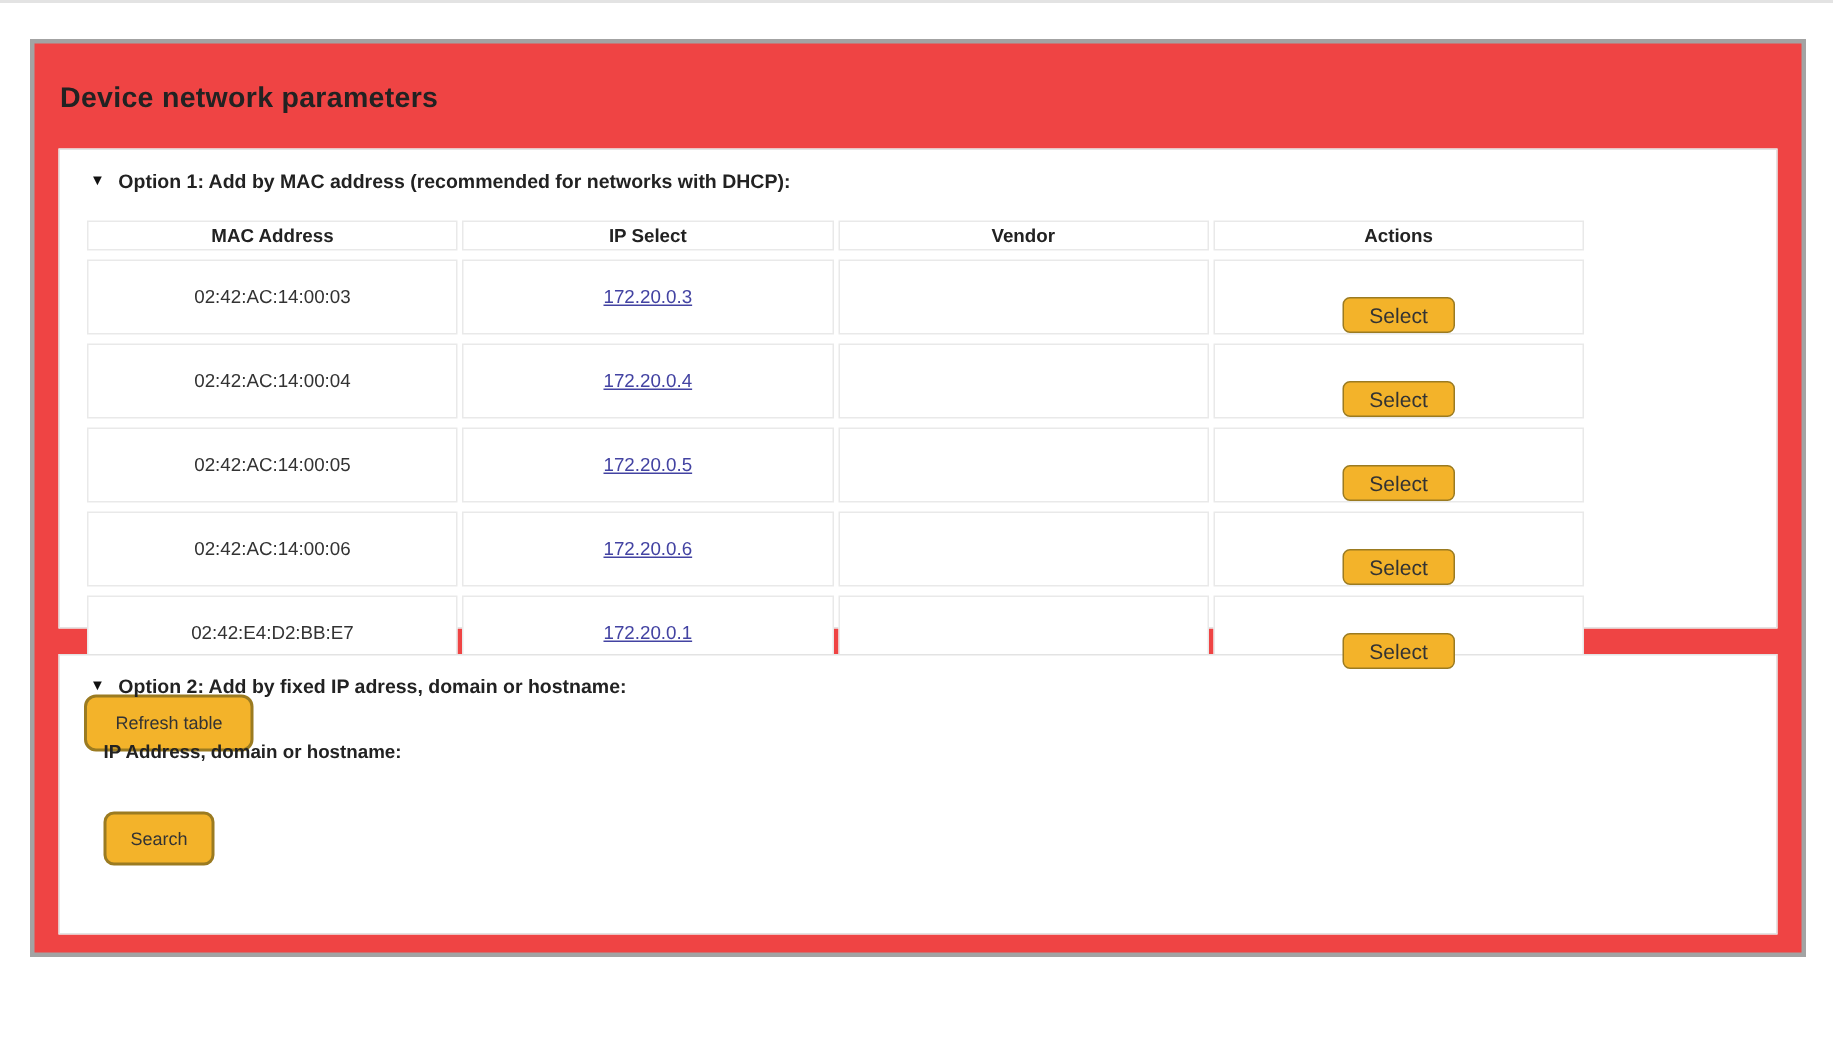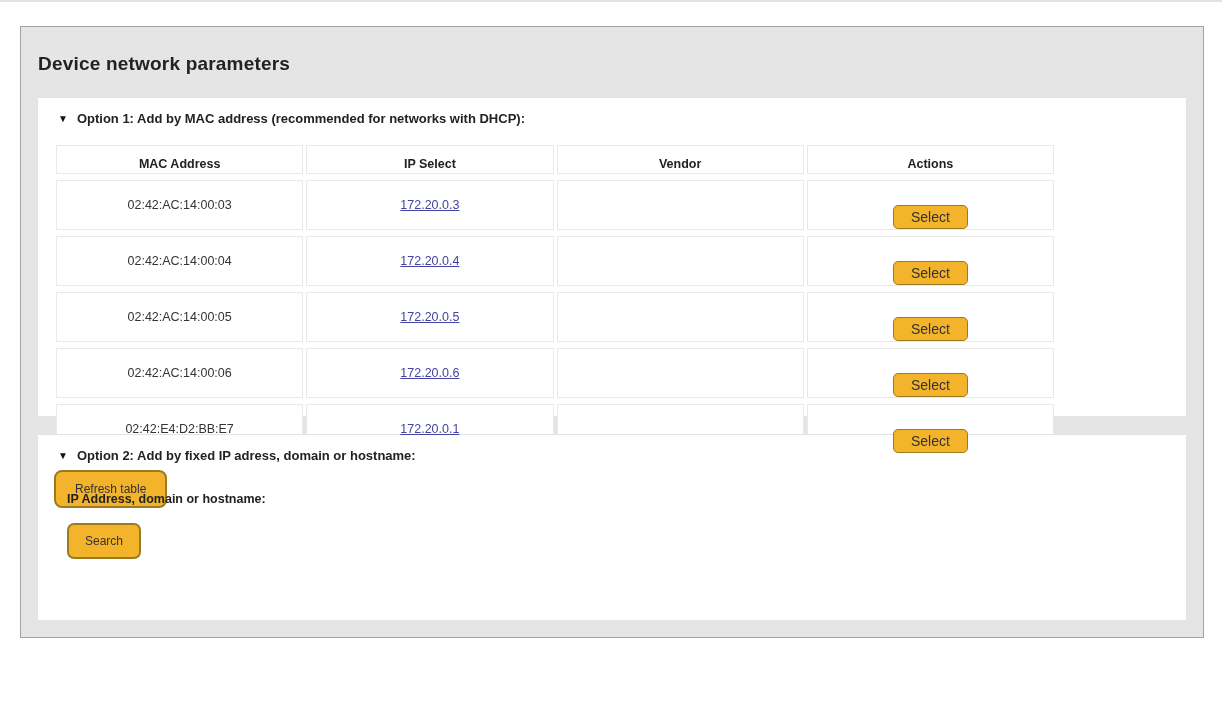--- a/index.html
+++ b/index.html
@@ -9,22 +9,22 @@
     font-family: "Liberation Sans", "DejaVu Sans", sans-serif;
     color: #333;
     overflow: hidden;
   }
   body { border-top: 2px solid #e3e3e3; }
 
   .card {
     margin: 24px 18px 0 20px;
     width: 1184px;
     height: 612px;
-    border: 1px solid #a3a3a3;
-    background: #e5e5e5;
+    border: 3px solid #a3a3a3;
+    background: #ef4444;
   }
   .page-title {
     margin: 26px 0 0 17px;
     font-size: 19px;
     font-weight: bold;
     color: #222;
     letter-spacing: 0.2px;
   }
   .page-subtitle {
     margin: 15px 0 0 17px;
@@ -59,21 +59,21 @@
     border-spacing: 3px 6px;
     table-layout: fixed;
   }
   table.device-table th {
     border: 1px solid #e9e9e9;
     font-size: 12.5px;
     font-weight: bold;
     color: #222;
     text-align: center;
     height: 20px;
-    padding: 11px 0 2px 0;
+    padding: 1px 0 2px 0;
   }
   table.device-table td {
     border: 1px solid #e9e9e9;
     font-size: 12.5px;
     color: #333;
     text-align: center;
     height: 34px;
     padding: 0;
     background: #fff;
   }
@@ -105,21 +105,21 @@
     padding: 10px 19px;
   }
   .btn-search {
     margin: 17px 0 0 29px;
     border-radius: 7px;
     font-size: 12px;
     padding: 9px 16px;
   }
 
   .field-label {
-    margin: 29px 0 0 29px;
+    margin: 29px 0 16px 29px;
     font-size: 12.5px;
     font-weight: bold;
     color: #222;
   }
   .ip-input {
     display: block;
     margin: 8px 0 0 20px;
     width: 1095px;
     height: 31px;
     border: 1px solid #e0e0e0;

